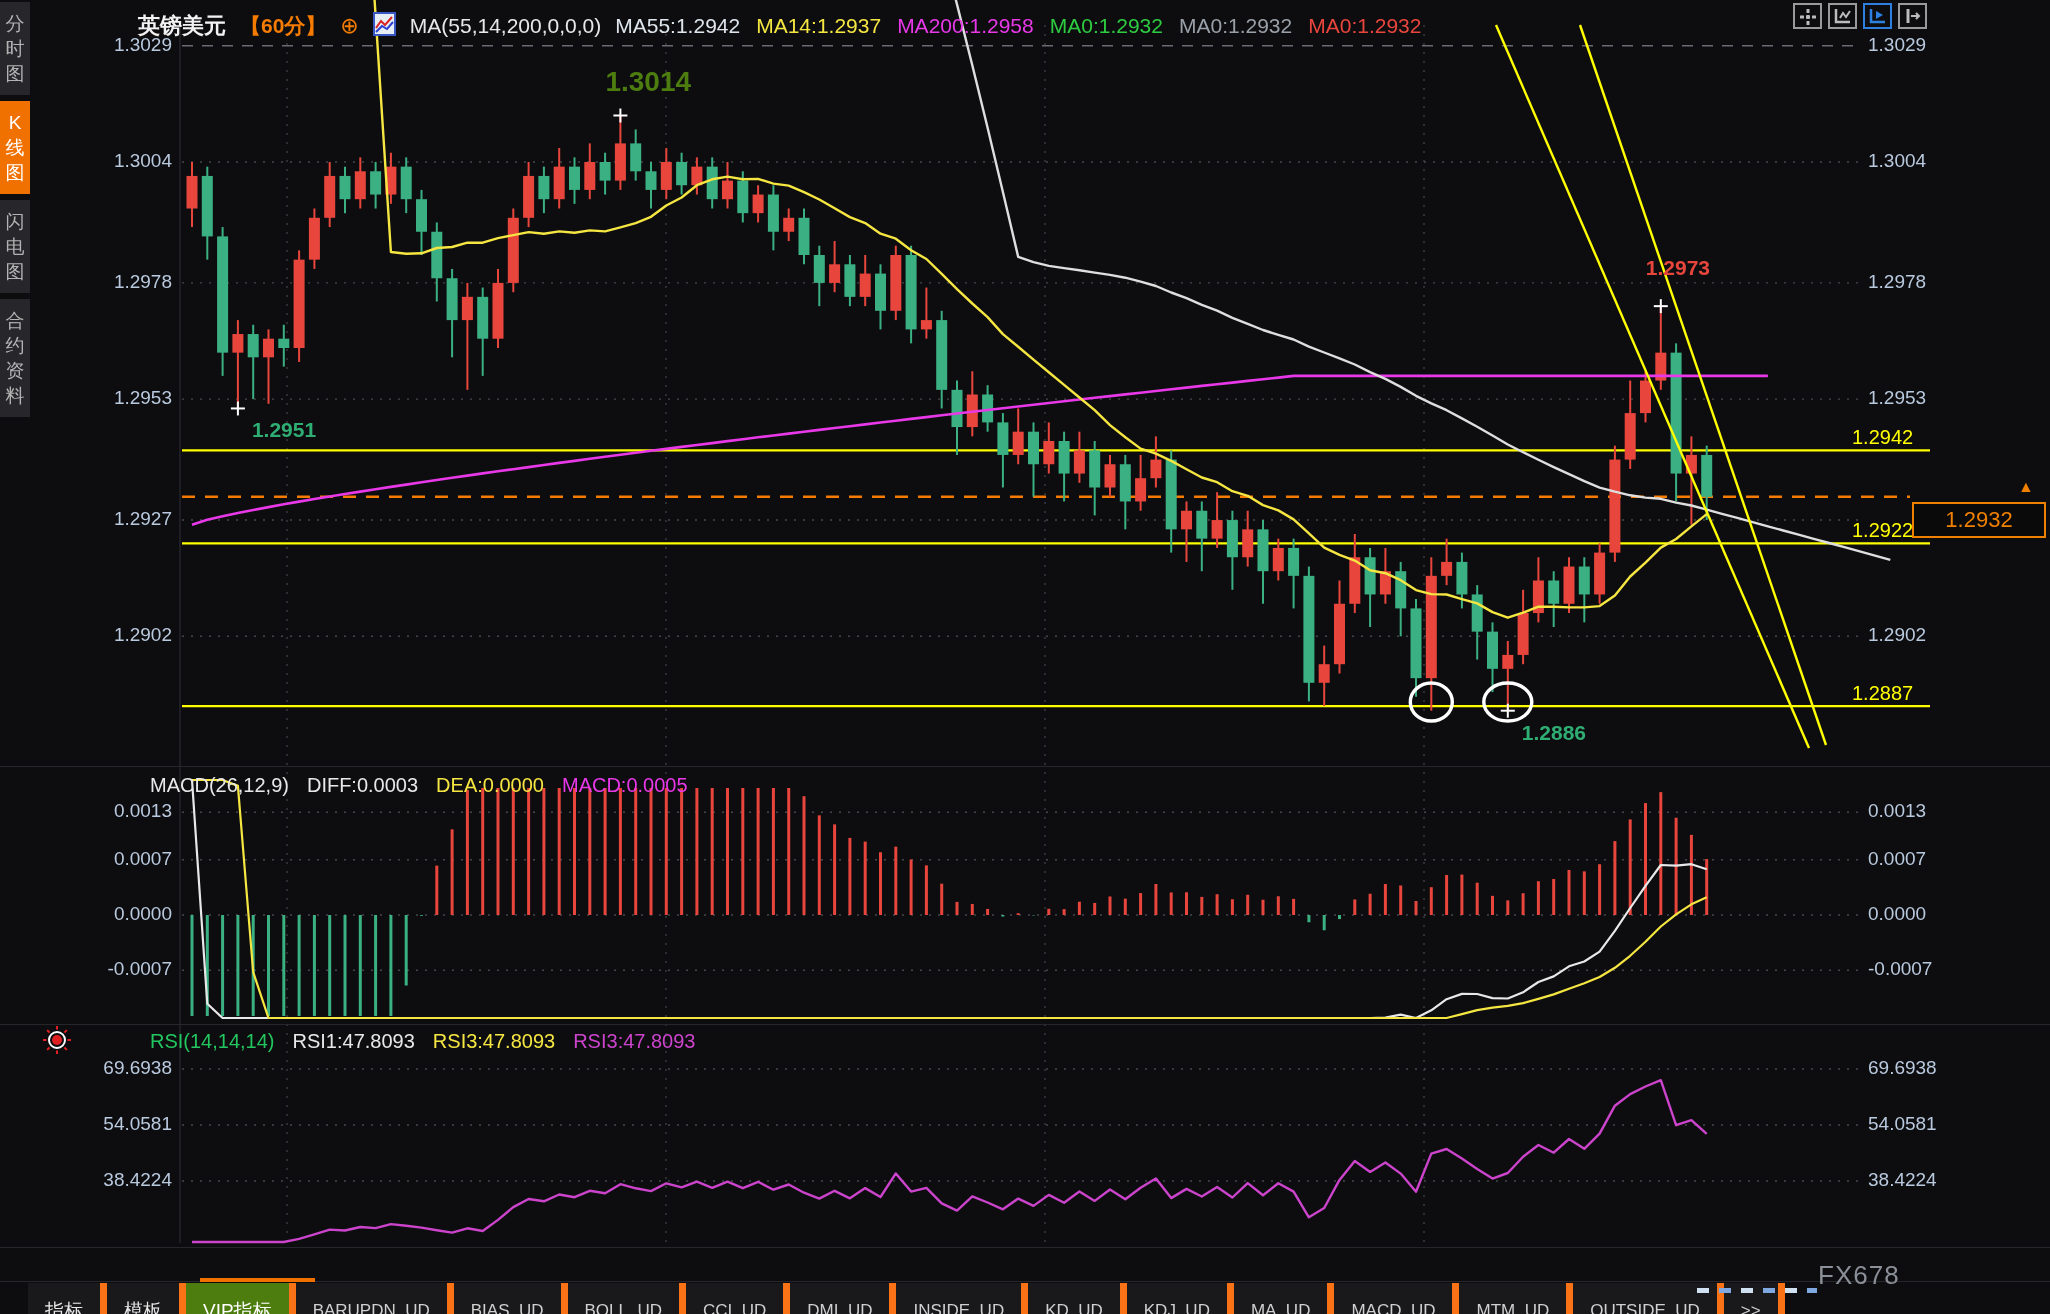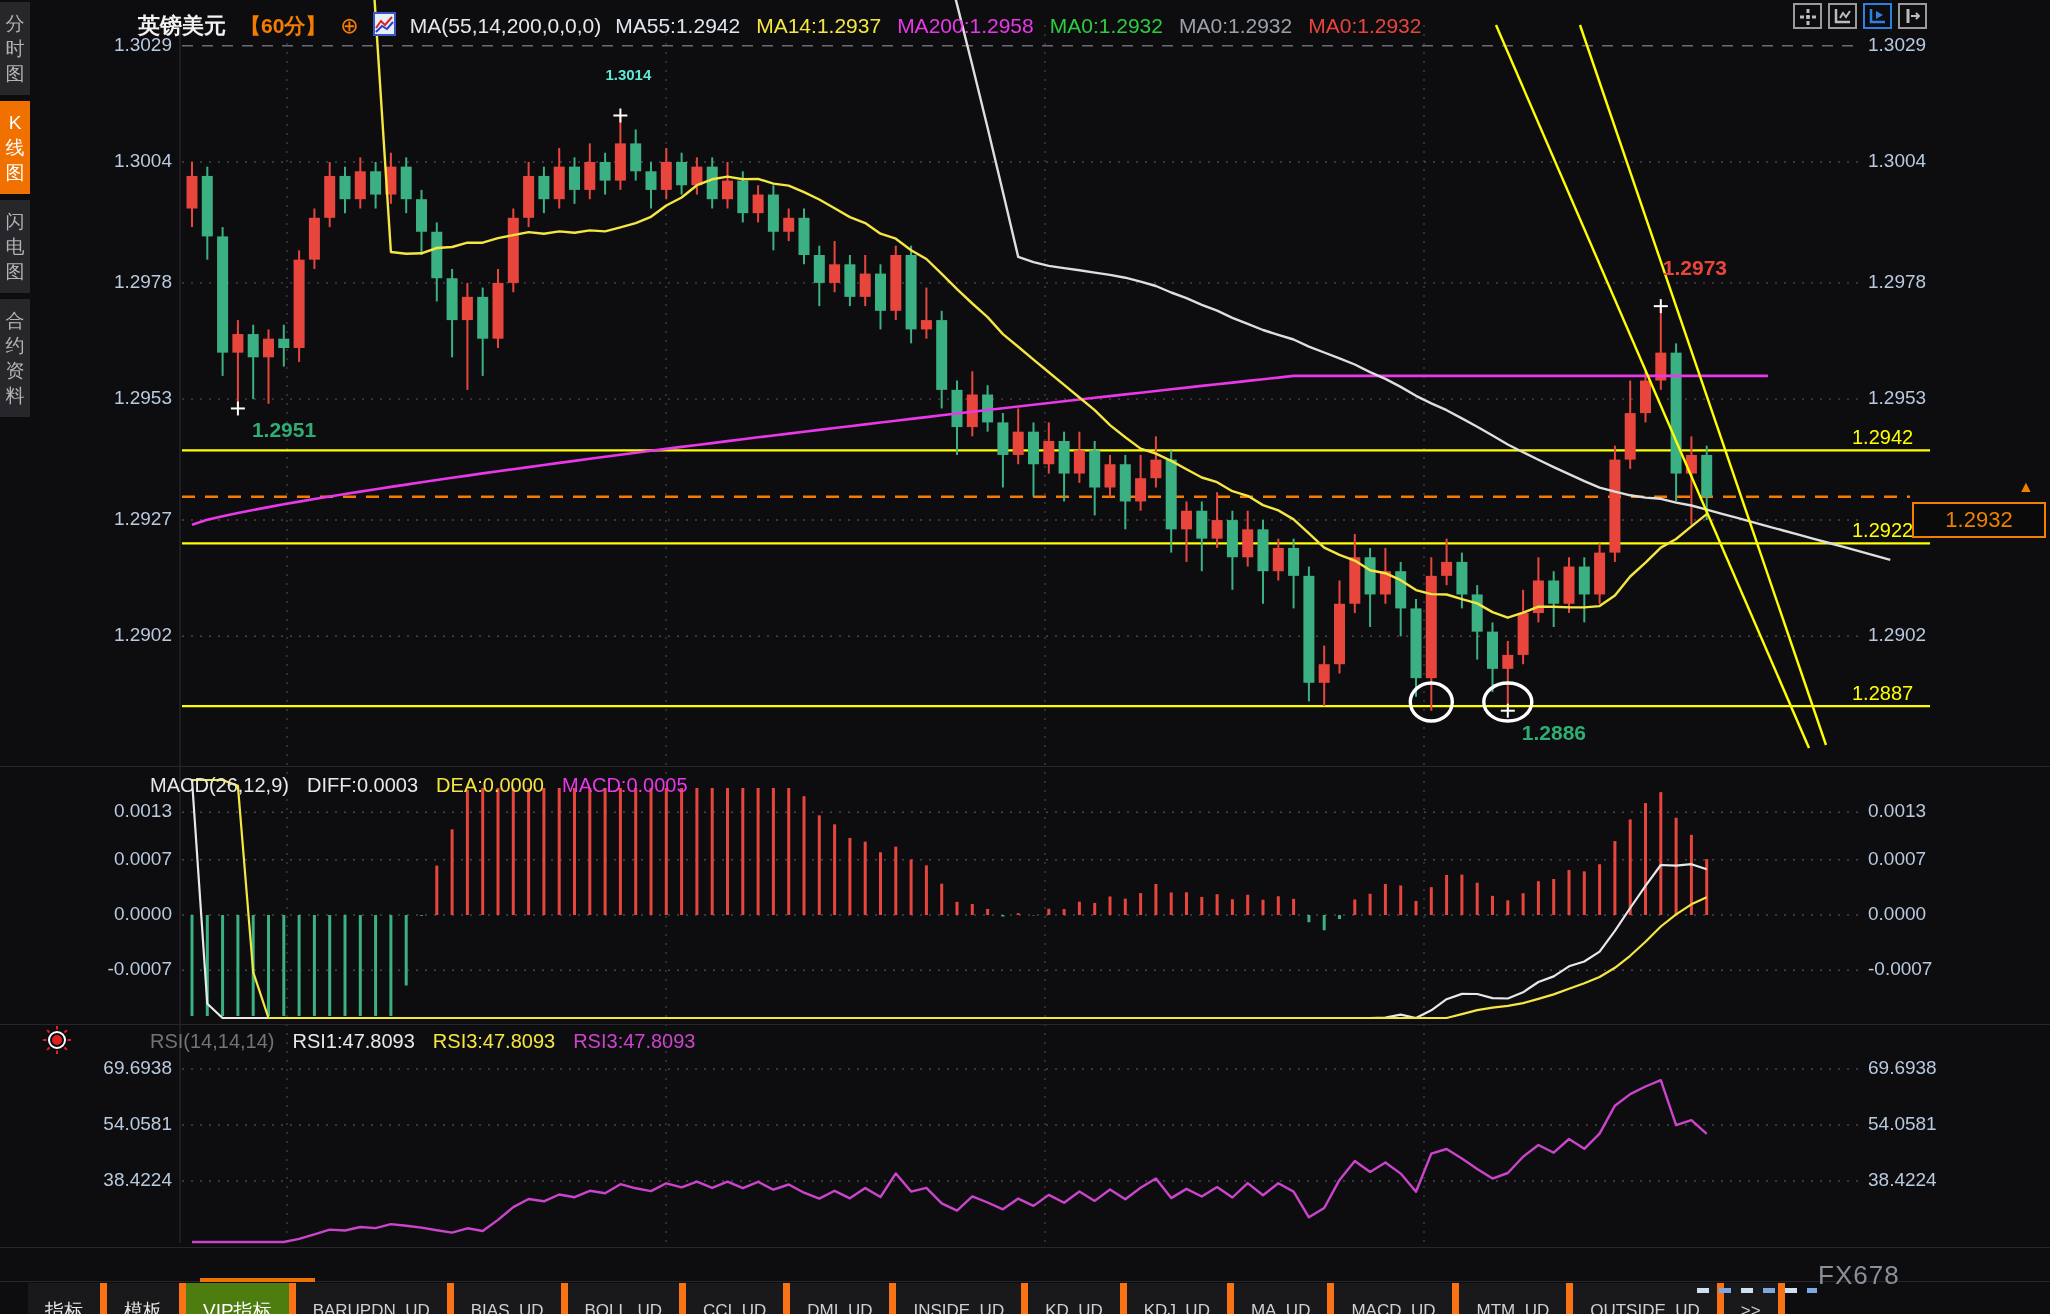--- a/index.html
+++ b/index.html
@@ -505,32 +505,32 @@
         <span class="axlab" style="top:0;">54.0581</span>
       </div>
       <div class="abs" style="left: 1868px; top: 1113px; font-size: 19px; color: rgb(185, 201, 222);">54.0581</div>
       <div class="abs" style="top: 1168.99px;">
         <span class="axlab" style="top:0;">38.4224</span>
       </div>
       <div class="abs" style="left: 1868px; top: 1168.99px; font-size: 19px; color: rgb(185, 201, 222);">38.4224</div>
       <div class="abs" style="left: 1852px; top: 426.3px; font-size: 20px; color: rgb(255, 255, 0);">1.2942</div>
       <div class="abs" style="left: 1852px; top: 519.3px; font-size: 20px; color: rgb(255, 255, 0);">1.2922</div>
       <div class="abs" style="left: 1852px; top: 682.05px; font-size: 20px; color: rgb(255, 255, 0);">1.2887</div>
-      <div class="abs" style="left: 605.4px; top: 65.5px; font-size: 15px; font-weight: bold; color: #5eead4;">1.3014</div>
+      <div class="abs" style="left: 605.4px; top: 65.5px; font-size: 28px; font-weight: bold; color: #4d7c0f;">1.3014</div>
       <div class="abs" style="left: 251.9px; top: 418.45px; font-size: 21px; font-weight: bold; color: rgb(47, 174, 116);">1.2951</div>
-      <div class="abs" style="left: 1645.8px; top: 256.15px; font-size: 21px; font-weight: bold; color: rgb(232, 70, 61); margin-left: 17px;">1.2973</div>
+      <div class="abs" style="left: 1645.8px; top: 256.15px; font-size: 21px; font-weight: bold; color: rgb(232, 70, 61);">1.2973</div>
       <div class="abs" style="left: 1521.8px; top: 720.7px; font-size: 21px; font-weight: bold; color: rgb(47, 174, 116);">1.2886</div>
       <div class="abs" style="left: 150px; top: 774px; display: flex; gap: 18px; font-size: 20px; white-space: nowrap;">
         <span style="color: rgb(232, 232, 232);">MACD(26,12,9)</span>
         <span style="color: rgb(232, 232, 232);">DIFF:0.0003</span>
         <span style="color: rgb(245, 230, 66);">DEA:0.0000</span>
         <span style="color: rgb(232, 56, 232);">MACD:0.0005</span>
       </div>
       <div class="abs" style="left: 150px; top: 1030px; display: flex; gap: 18px; font-size: 20px; white-space: nowrap;">
-        <span style="color: #737373;">RSI(14,14,14)</span>
+        <span style="color: #22c55e;">RSI(14,14,14)</span>
         <span style="color: rgb(232, 232, 232);">RSI1:47.8093</span>
         <span style="color: rgb(245, 230, 66);">RSI3:47.8093</span>
         <span style="color: rgb(204, 68, 204);">RSI3:47.8093</span>
       </div>
       <div class="abs" style="left: 42px; top: 1025px;"><svg width="30" height="30" viewBox="0 0 30 30">
           <circle cx="15" cy="15" r="8" fill="none" stroke="#fff" stroke-width="2"></circle>
           <circle cx="15" cy="15" r="5" fill="#e02020"></circle>
           <g stroke="#e02020" stroke-width="2">
             <line x1="25.5" y1="15" x2="29" y2="15"></line>
             <line x1="22.42462120245875" y1="22.42462120245875" x2="24.899494936611667" y2="24.899494936611664"></line>

